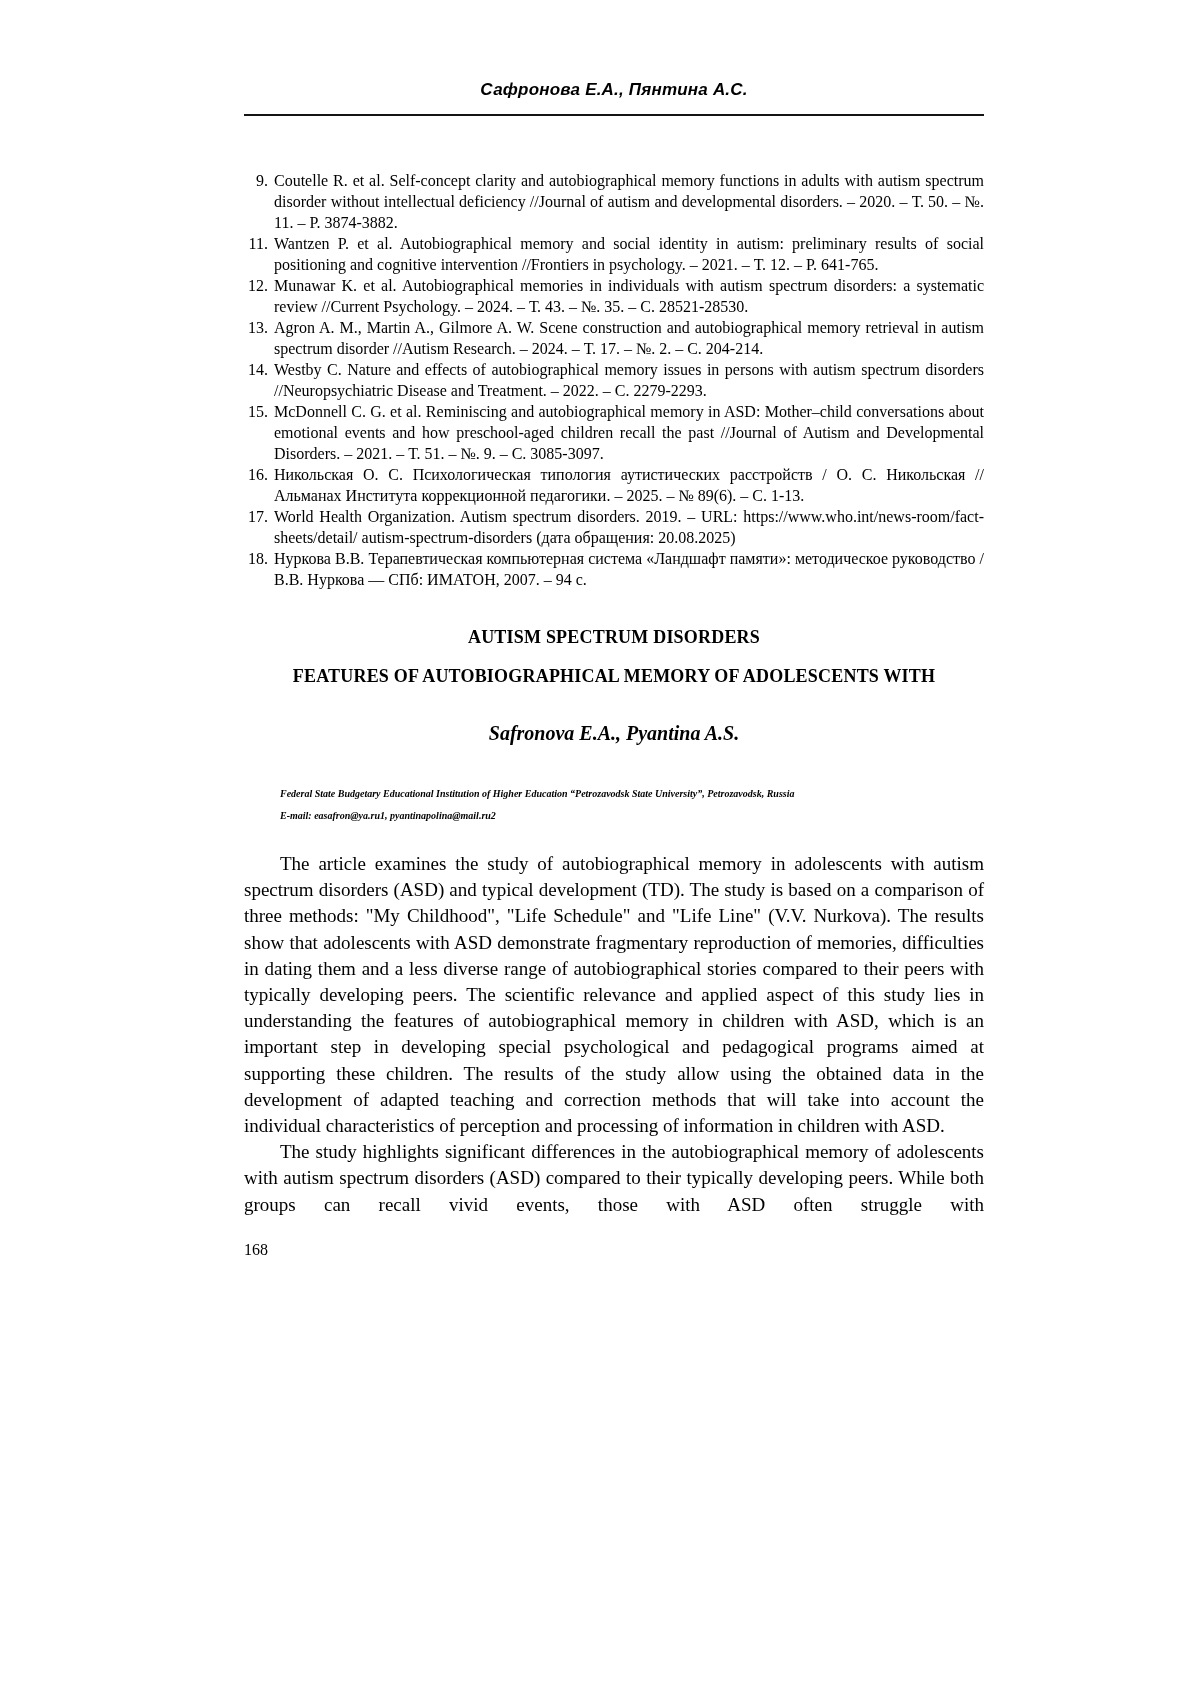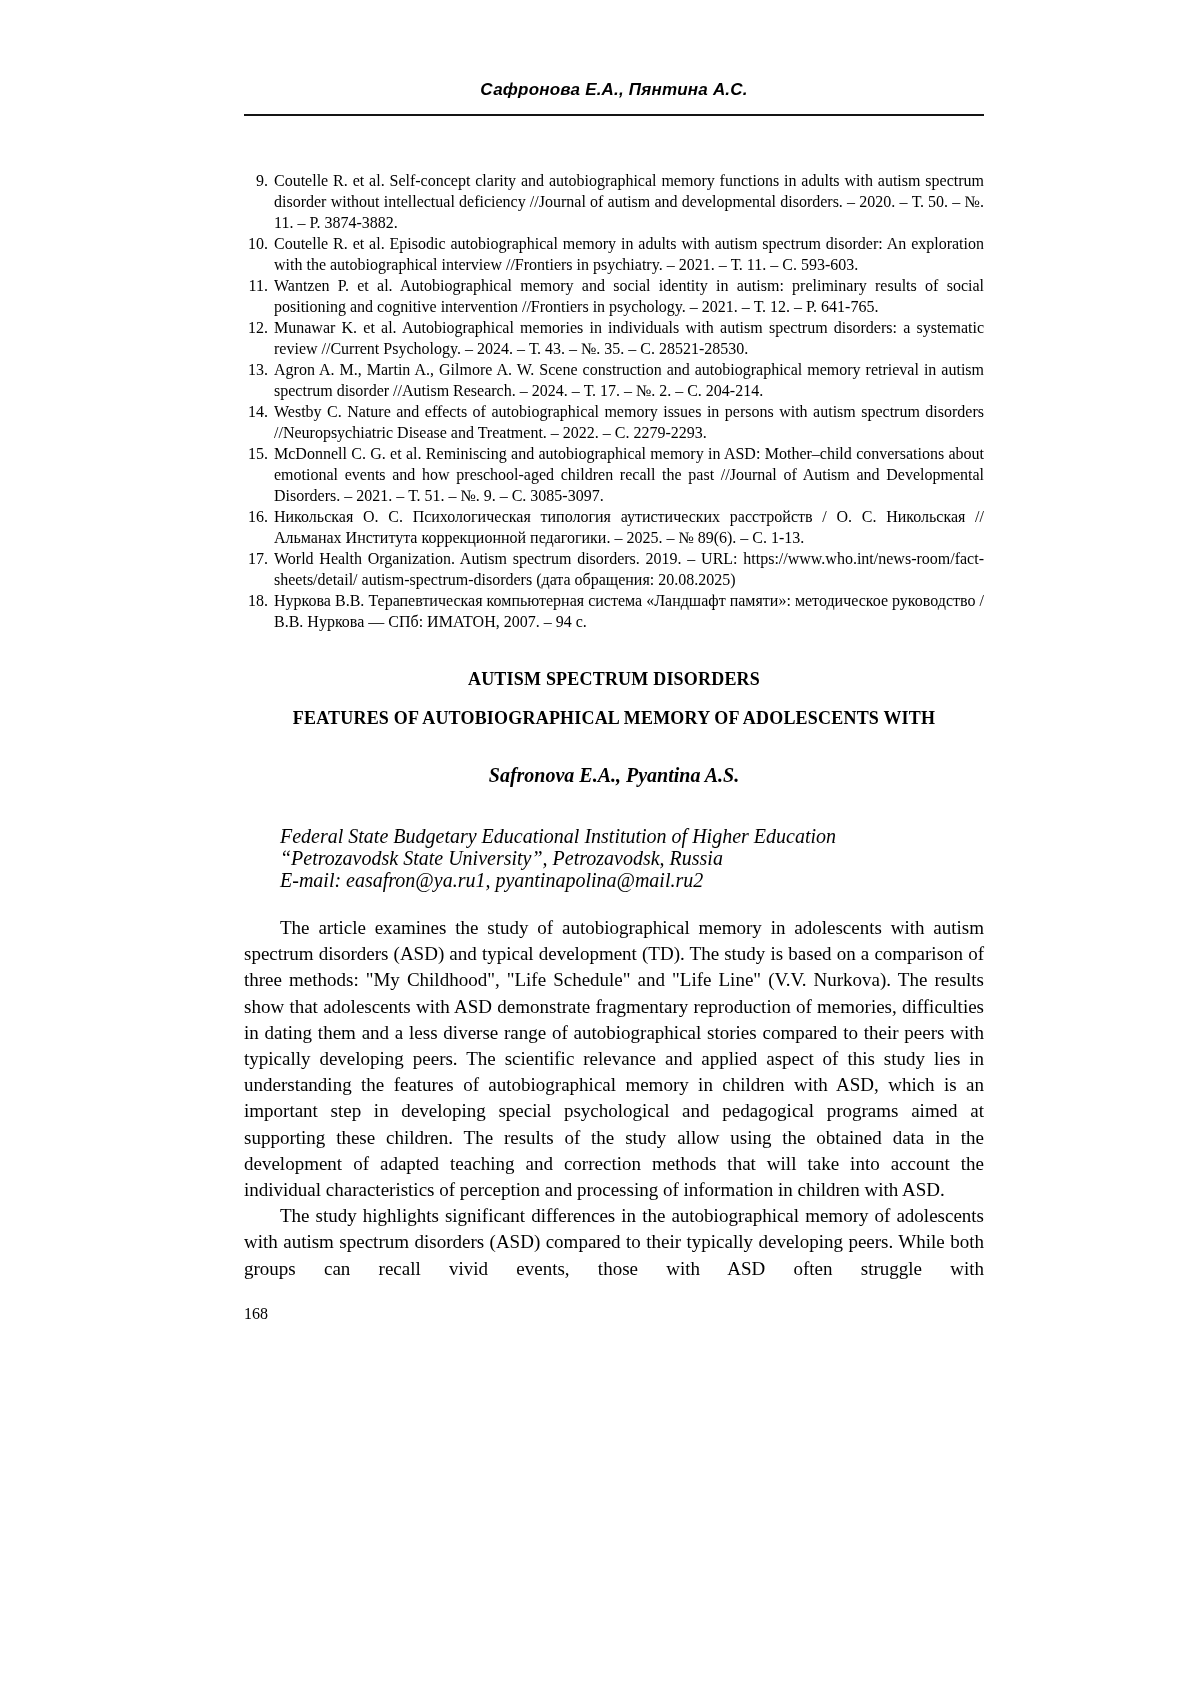--- a/index.html
+++ b/index.html
@@ -70,23 +70,23 @@
     text-align: center;
     font-weight: bold;
     font-style: italic;
     font-size: 20px;
     line-height: 22px;
   }
   .affiliation {
     margin-top: 39px;
     margin-left: 36px;
     width: 640px;
-    font-weight: normal;
+    font-weight: bold;
     font-style: italic;
-    font-size: 20px;
+    font-size: 10px;
     line-height: 22px;
   }
   .abstract {
     margin-top: 24px;
     font-size: 19px;
     line-height: 26.2px;
   }
   .abstract p {
     margin: 0;
     text-align: justify;
@@ -109,24 +109,20 @@
   <div class="content">
 
     <div class="running-head">Сафронова Е.А., Пянтина А.С.</div>
 
     <div class="head-rule"></div>
 
     <ol class="references" id="ref-list">
         <li class="ref-row">
           <span class="ref-num">9.</span>
           <div class="ref-text">Coutelle R. et al. Self-concept clarity and autobiographical memory functions in adults with autism spectrum disorder without intellectual deficiency //Journal of autism and developmental disorders. – 2020. – Т. 50. – №. 11. – P. 3874-3882.</div>
-        </li>
-        <li class="ref-row">
-          <span class="ref-num">10.</span>
-          <div class="ref-text">Coutelle R. et al. Episodic autobiographical memory in adults with autism spectrum disorder: An exploration with the autobiographical interview //Frontiers in psychiatry. – 2021. – Т. 11. – С. 593-603.</div>
         </li>
         <li class="ref-row">
           <span class="ref-num">11.</span>
           <div class="ref-text">Wantzen P. et al. Autobiographical memory and social identity in autism: preliminary results of social positioning and cognitive intervention //Frontiers in psychology. – 2021. – Т. 12. – P. 641-765.</div>
         </li>
         <li class="ref-row">
           <span class="ref-num">12.</span>
           <div class="ref-text">Munawar K. et al. Autobiographical memories in individuals with autism spectrum disorders: a systematic review //Current Psychology. – 2024. – Т. 43. – №. 35. – С. 28521-28530.</div>
         </li>
         <li class="ref-row">

